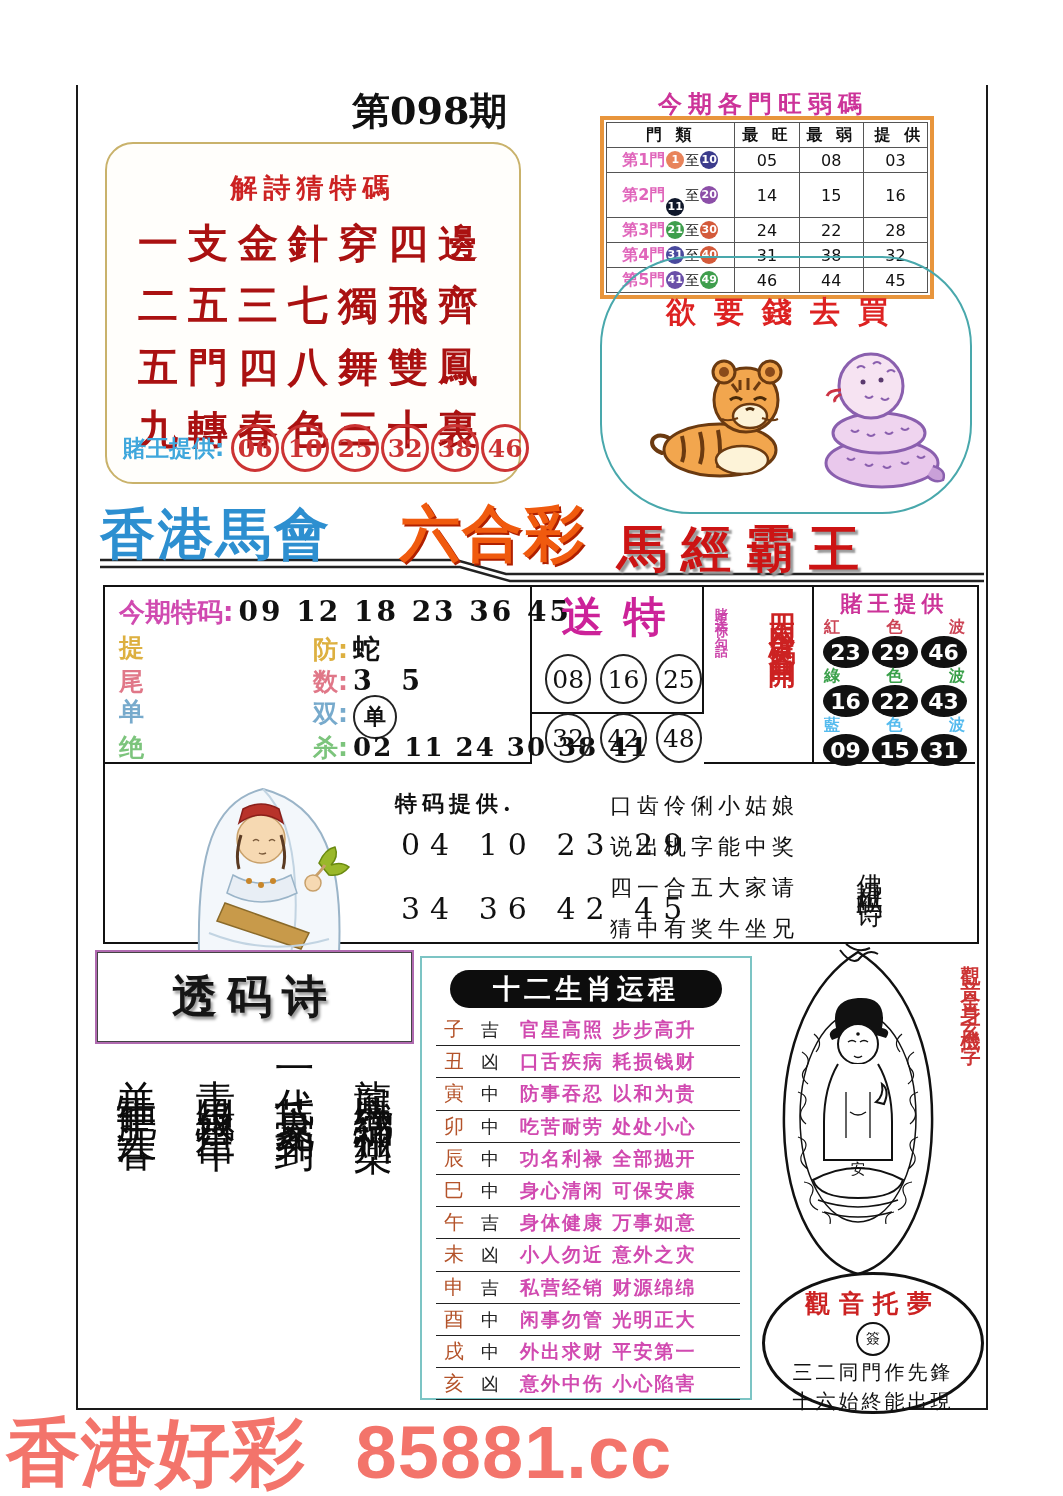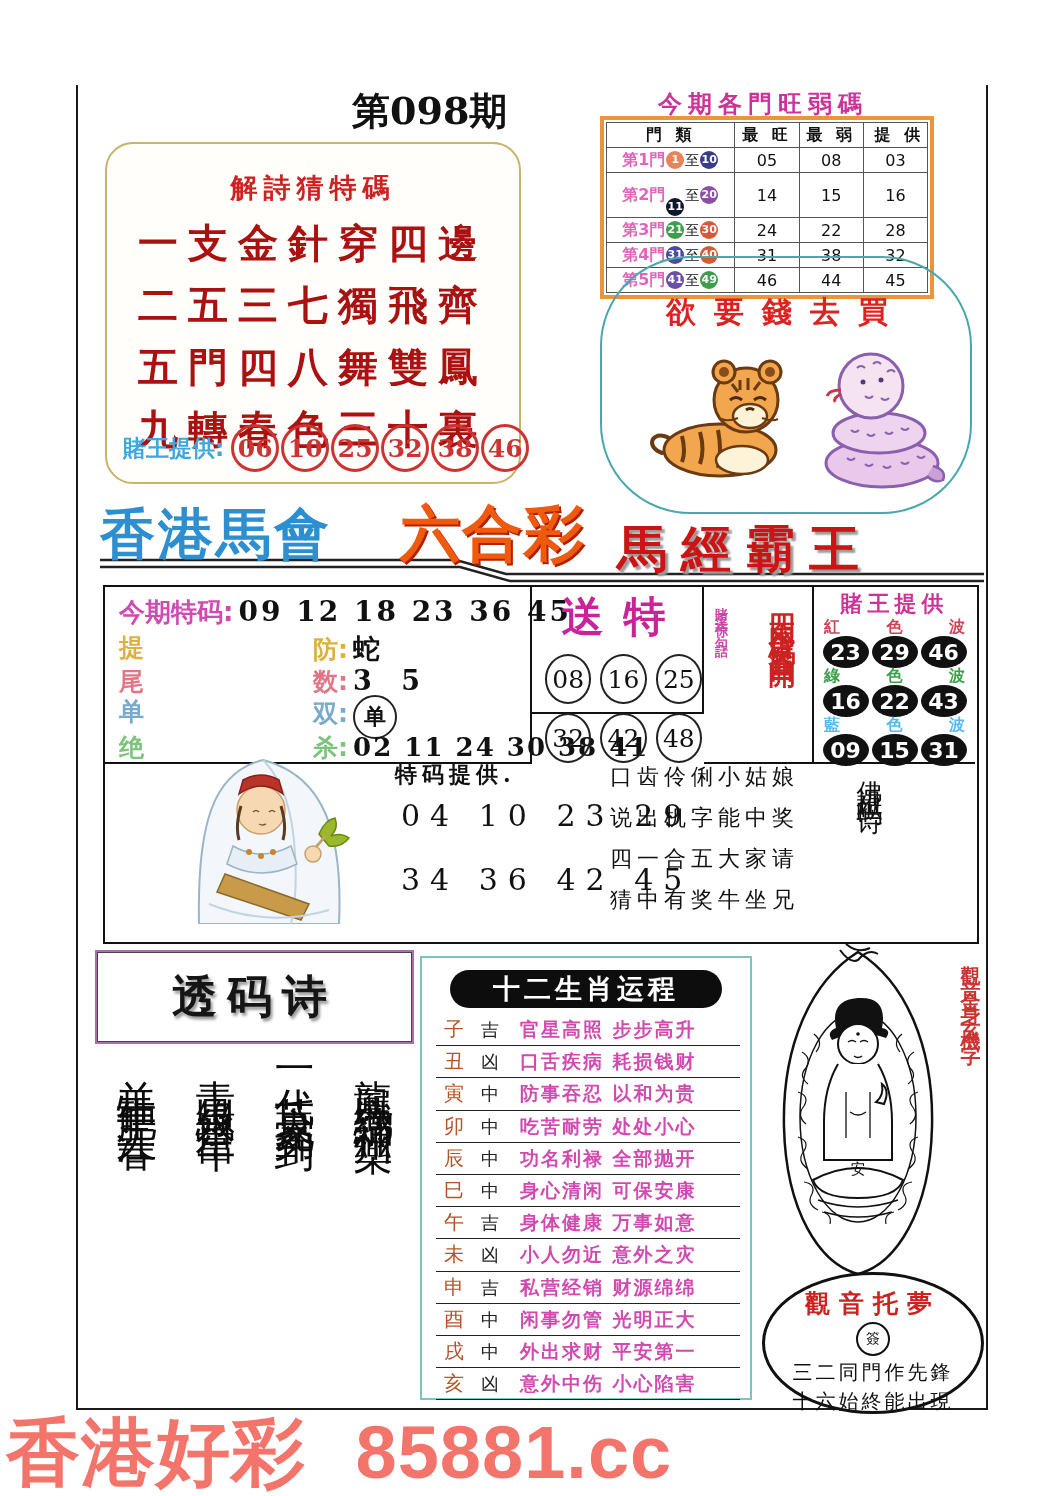--- a/index.html
+++ b/index.html
@@ -55,21 +55,21 @@
   .songte-circ{display:flex;align-items:center;justify-content:center;width:46px;height:46px;border:2px solid #222;border-radius:50%;font-size:25px;font-family:"DejaVu Serif",serif;}
   #cell-strip{left:599px;top:0;width:110px;height:177px;border-right:2px solid #111;border-bottom:2px solid #111;}
   #strip-small{position:absolute;left:8px;top:10px;height:160px;writing-mode:vertical-rl;color:#cc44aa;font-size:13px;font-weight:bold;letter-spacing:6px;}
   #strip-big{position:absolute;right:12px;top:6px;height:168px;writing-mode:vertical-rl;color:#cc2222;font-size:27px;font-weight:bold;letter-spacing:8px;font-family:"DejaVu Serif",serif;}
   #cell-waves{left:709px;top:0;width:161px;height:177px;border-bottom:2px solid #111;}
   #waves-title{width:100%;text-align:center;margin-top:2px;color:#cc3399;font-size:22px;font-weight:bold;letter-spacing:5px;font-family:"DejaVu Serif",serif;}
   .wave-chars{display:flex;justify-content:space-between;padding:0 10px;font-size:16px;font-weight:bold;font-family:"DejaVu Serif",serif;line-height:16px;}
   .wave-nums{display:flex;justify-content:center;gap:3px;margin-top:1px;}
   .wave-ball{display:flex;align-items:center;justify-content:center;width:46px;height:32px;background:#111;border-radius:50%;color:#fff;font-size:22px;font-weight:bold;}
 
-  #cell-bottom{left:0;top:167px;width:868px;height:172px;}
+  #cell-bottom{left:0;top:196px;width:868px;height:172px;text-align:center;}
   #tema-label{left:290px;top:6px;font-size:22px;font-weight:bold;letter-spacing:5px;font-family:"DejaVu Serif",serif;}
   .tema-nums{font-size:30px;font-family:"DejaVu Serif",serif;letter-spacing:10px;white-space:nowrap;}
   #tema-poem{left:505px;top:2px;}
   .tema-poem-line{font-size:22px;font-family:"DejaVu Serif",serif;letter-spacing:5px;line-height:41px;white-space:nowrap;}
   #fozu{left:748px;top:6px;height:162px;writing-mode:vertical-rl;font-size:26px;font-family:"DejaVu Serif",serif;letter-spacing:7px;}
 
   
   #touma-box{left:95px;top:950px;width:315px;height:90px;border:2px solid #b06ab0;box-shadow:inset 0 0 0 1px #444;display:flex;align-items:center;justify-content:center;}
   #touma-title{font-size:45px;font-weight:bold;letter-spacing:10px;font-family:"DejaVu Serif",serif;color:#151515;text-shadow:2px 3px 3px #999;}
   #calligraphy{left:95px;top:1048px;width:318px;height:352px;writing-mode:vertical-rl;}

